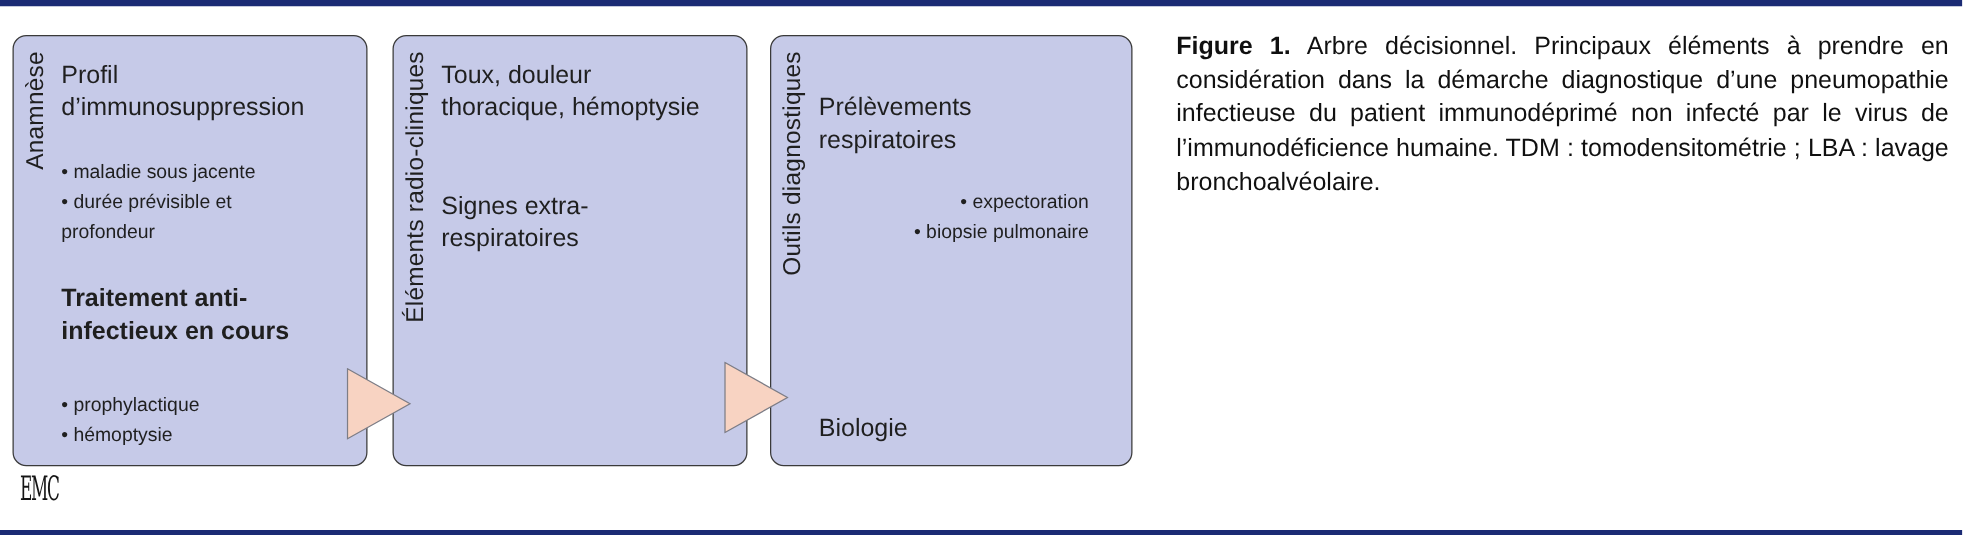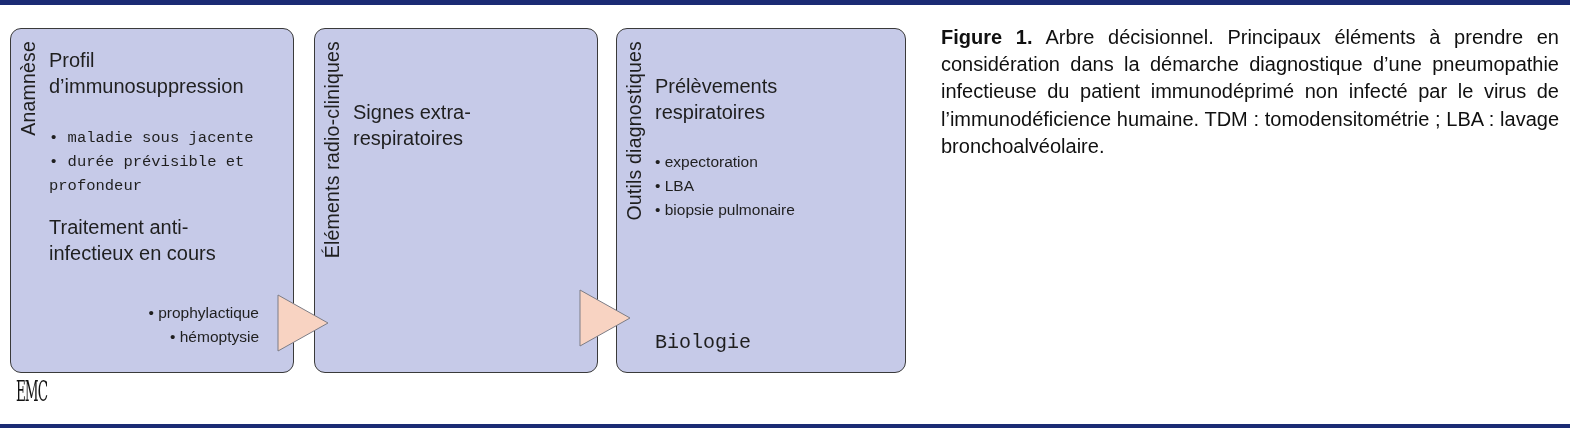--- a/index.html
+++ b/index.html
@@ -58,29 +58,29 @@
     flex: 1;
     padding: 18px 34px 16px 4px;
     display: flex;
     flex-direction: column;
   }
   .h { font-size: 20px; line-height: 1.32; }
   .bullets { list-style: none; }
   .bullets li { font-size: 15.5px; line-height: 1.55; }
   .bullets li::before { content: "\2022\00a0"; }
 
-  .b1-bullets1 { margin-top: 26px; font-family: Liberation Mono, monospace; }
-  .b1-h2       { margin-top: 16px; }
-  .b1-bullets2 { margin-top: 34px; text-align: right; }
+  .b1-bullets1 { margin-top: 26px; }
+  .b1-h2       { margin-top: 28px; font-weight: bold; }
+  .b1-bullets2 { margin-top: 34px; }
 
   .b2-t2 { margin-top: 52px; }
 
   .b3-t2      { margin-top: 26px; }
-  .b3-bullets { margin-top: 24px; }
-  .b3-t3      { margin-top: auto; font-family: Liberation Mono, monospace; }
+  .b3-bullets { margin-top: 24px; text-align: right; }
+  .b3-t3      { margin-top: auto; }
 
   
   .arrow { position: absolute; z-index: 5; }
   .arrow polygon {
     fill: var(--arrow-fill, #f8d3c2);
     stroke: var(--arrow-stroke, #7d7d86);
     stroke-width: 1;
   }
   .arrow1 { left: 277px; top: 294px; }
   .arrow2 { left: 579px; top: 289px; }
@@ -139,37 +139,37 @@
 
   <svg class="arrow arrow1" width="52" height="58" viewBox="0 0 52 58">
     <polygon points="1,1 51,29 1,57"></polygon>
   </svg>
 
   <div class="box box2">
     <div class="vcol">
       <span class="vlabel">Éléments radio-cliniques</span>
     </div>
     <div class="content">
+      <p class="h">Toux, douleur thoracique, hémoptysie</p>
       <p class="h b2-t2">Signes extra-respiratoires</p>
     </div>
   </div>
 
   <svg class="arrow arrow2" width="52" height="58" viewBox="0 0 52 58">
     <polygon points="1,1 51,29 1,57"></polygon>
   </svg>
 
   <div class="box box3">
     <div class="vcol">
       <span class="vlabel">Outils diagnostiques</span>
     </div>
     <div class="content">
       <p class="h b3-t2">Prélèvements respiratoires</p>
       <ul class="bullets b3-bullets">
         <li>expectoration</li>
-        <li>LBA</li>
         <li>biopsie pulmonaire</li>
       </ul>
       <p class="h b3-t3">Biologie</p>
     </div>
   </div>
 
   <div class="caption">
     <span class="cap-label">Figure 1.</span><span>Arbre décisionnel. Principaux éléments à prendre en considération dans la démarche diagnostique d’une pneumopathie infectieuse du patient immunodéprimé non infecté par le virus de l’immunodéficience humaine. TDM : tomodensitométrie ; LBA : lavage bronchoalvéolaire.</span>
   </div>
 

